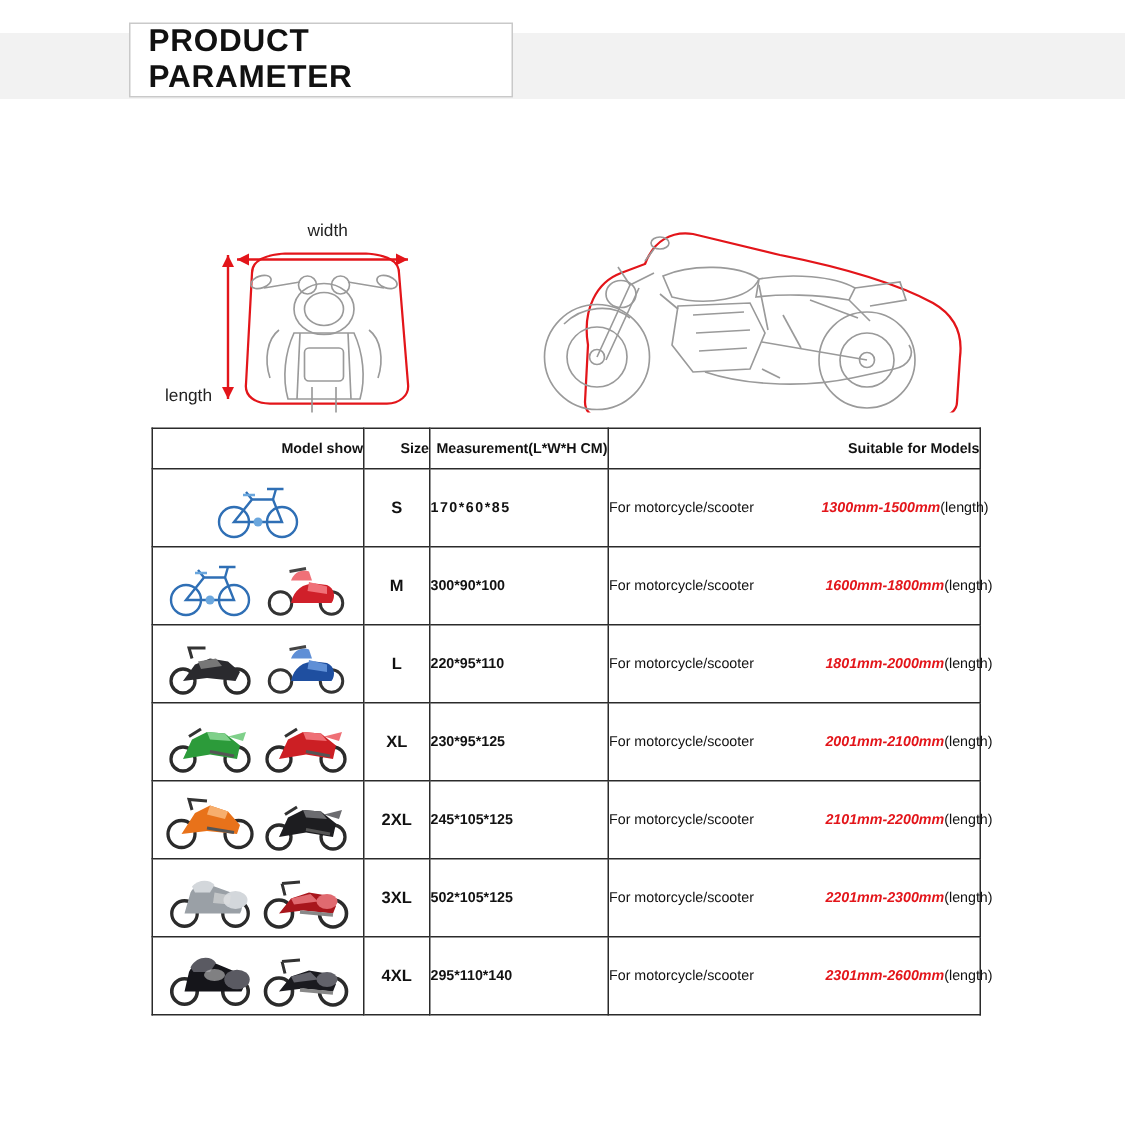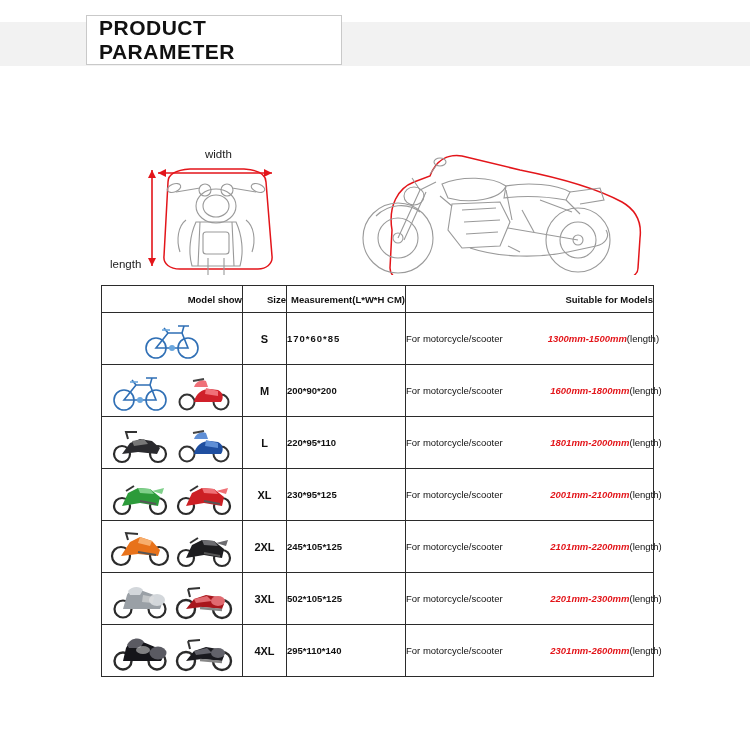--- a/index.html
+++ b/index.html
@@ -303,21 +303,21 @@
     <circle cx="47" cy="33" r="7.5" fill="none" stroke="#333" stroke-width="2"></circle>
     <path d="M13 33 L20 33 C22 24, 28 20, 36 20 L44 21 C49 23, 50 29, 47 33 Z" fill="#d0202a"></path>
     <path d="M20 18 C22 12, 28 10, 32 12 L34 18 Z" fill="#f07078"></path>
     <path d="M19 12 L30 10" stroke="#444" stroke-width="2"></path>
     <path d="M32 19 L44 22 L44 27 L31 25 Z" fill="#f07078"></path>
   </svg>
               </div>
             </div>
           </td>
           <td class="cell-size">M</td>
-          <td class="cell-meas">200*90*200</td>
+          <td class="cell-meas">300*90*100</td>
           <td class="cell-suit"><span>For motorcycle/scooter </span><span class="red">1600mm-1800mm</span><span>(length)</span></td>
         </tr>
         <tr>
           <td class="cell-model">
             <div class="thumbs">
               <div class="thumb">
                 <svg viewBox="0 0 60 44" width="60" height="44">
     <circle cx="12" cy="33" r="8" fill="none" stroke="#2b2b2b" stroke-width="2.2"></circle>
     <circle cx="48" cy="33" r="8" fill="none" stroke="#2b2b2b" stroke-width="2.2"></circle>
     <path d="M12 33 L20 22 L30 18 L42 20 L50 27 L47 33 L28 31 Z" fill="#2a2a2e"></path>

